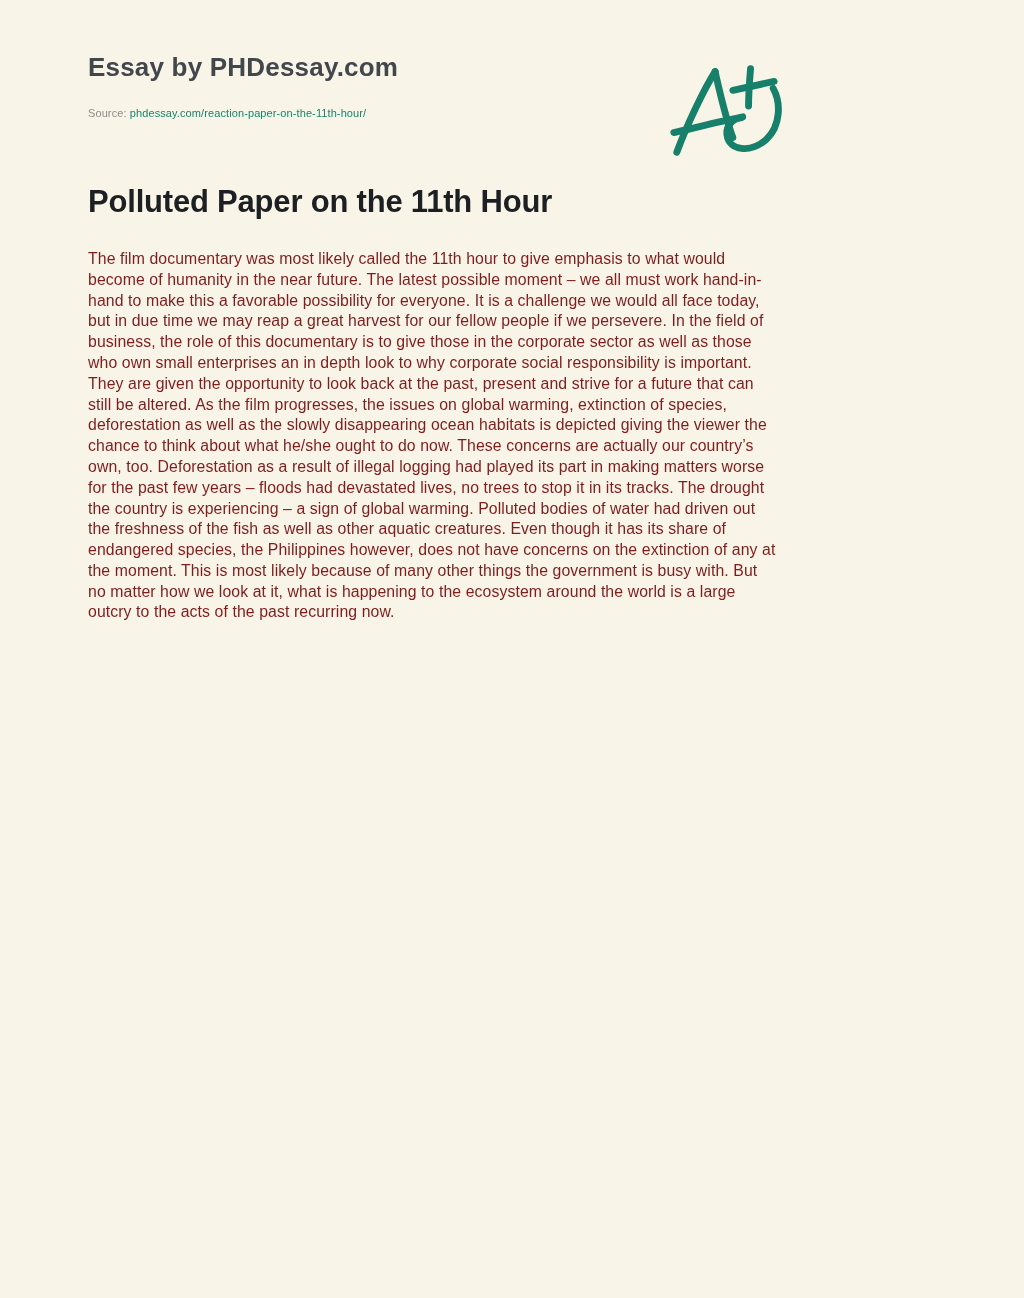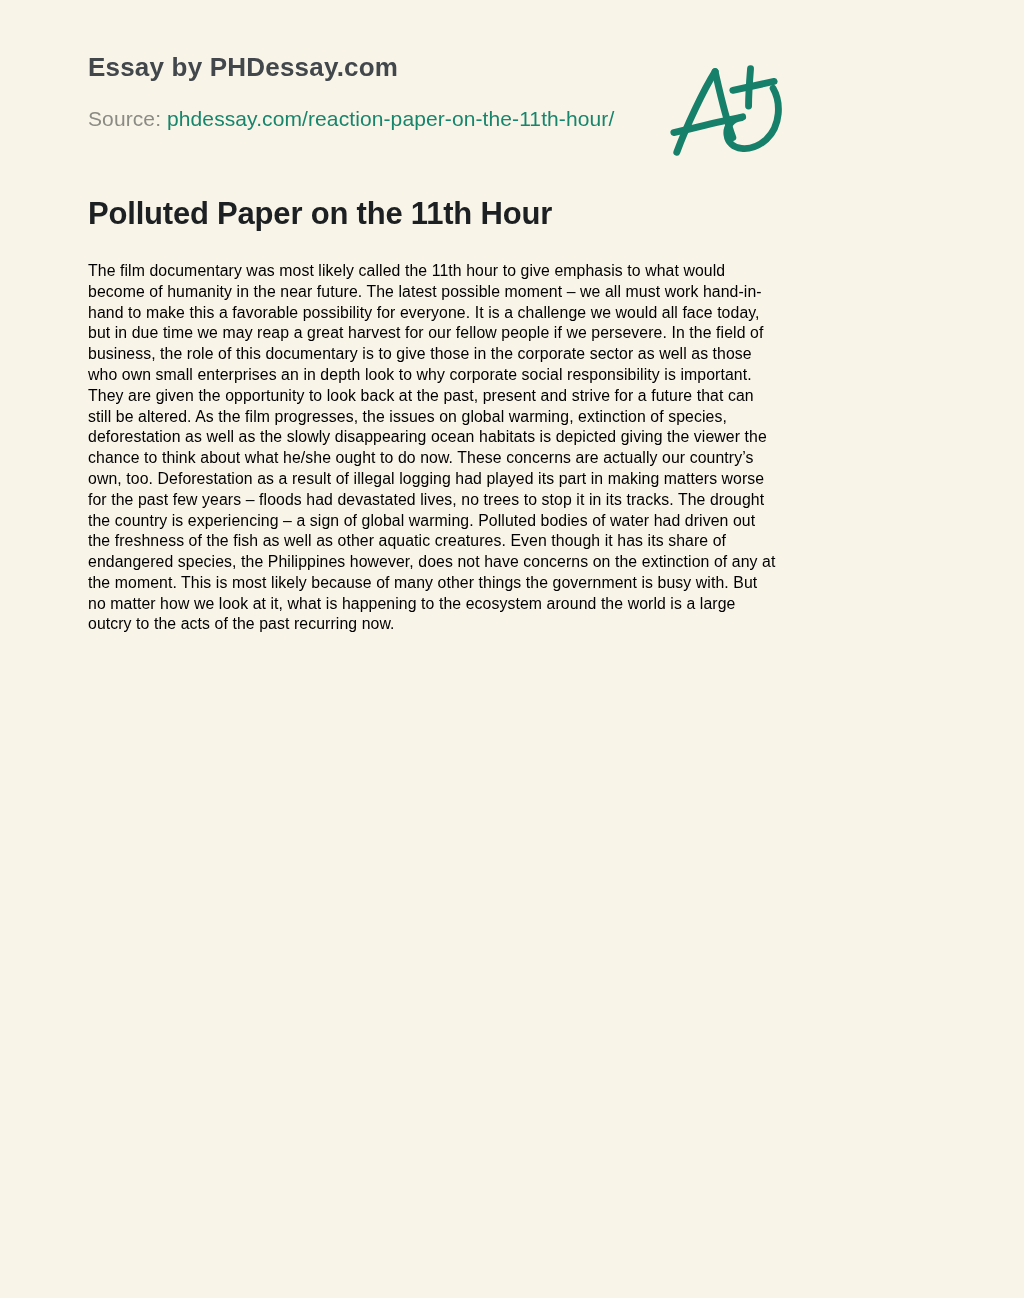--- a/index.html
+++ b/index.html
@@ -17,21 +17,21 @@
   }
   .site-title {
     font-size: 26px;
     font-weight: 700;
     color: #42474c;
     letter-spacing: 0.2px;
     line-height: 1.2;
   }
   .source-line {
     margin-top: 24px;
-    font-size: 21px;
+    font-size: 11px;
     color: #8b8b85;
     letter-spacing: 0.1px;
   }
   .source-link {
     color: #17856c;
     text-decoration: none;
     font-weight: 500;
   }
   .logo {
     position: absolute;
@@ -46,21 +46,21 @@
     font-weight: 700;
     color: #1d2023;
     letter-spacing: -0.2px;
     line-height: 1.25;
   }
   .essay-body {
     margin-top: 27px;
     max-width: 852px;
     font-size: 15.8px;
     line-height: 20.8px;
-    color: #000000;
+    color: #7f1d1d;
     letter-spacing: 0.1px;
   }
 </style>
 </head>
 <body>
 
 <div class="page">
 
   <header>
     <h1 class="site-title">Essay by PHDessay.com</h1>

